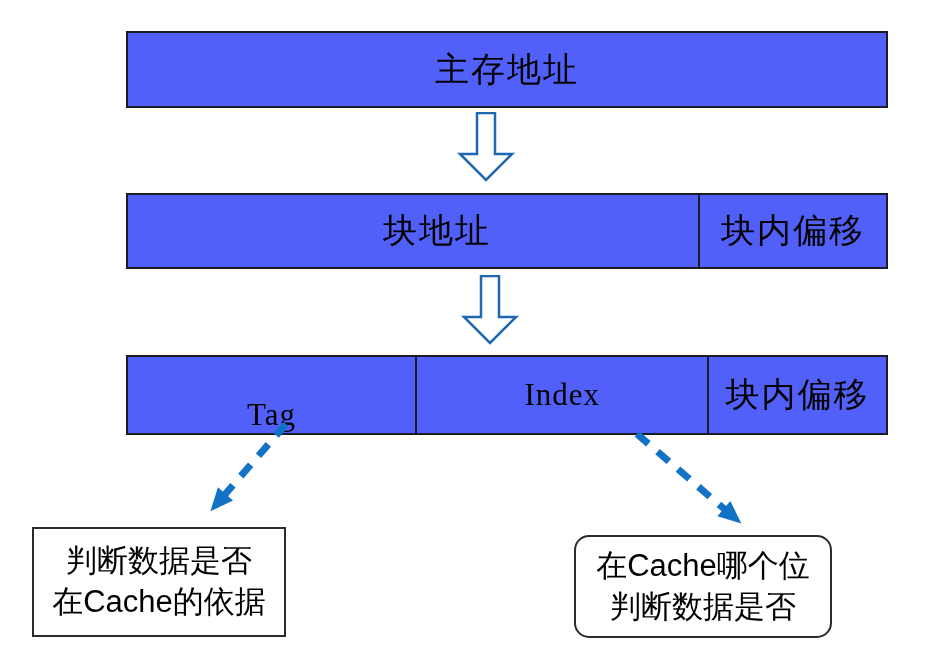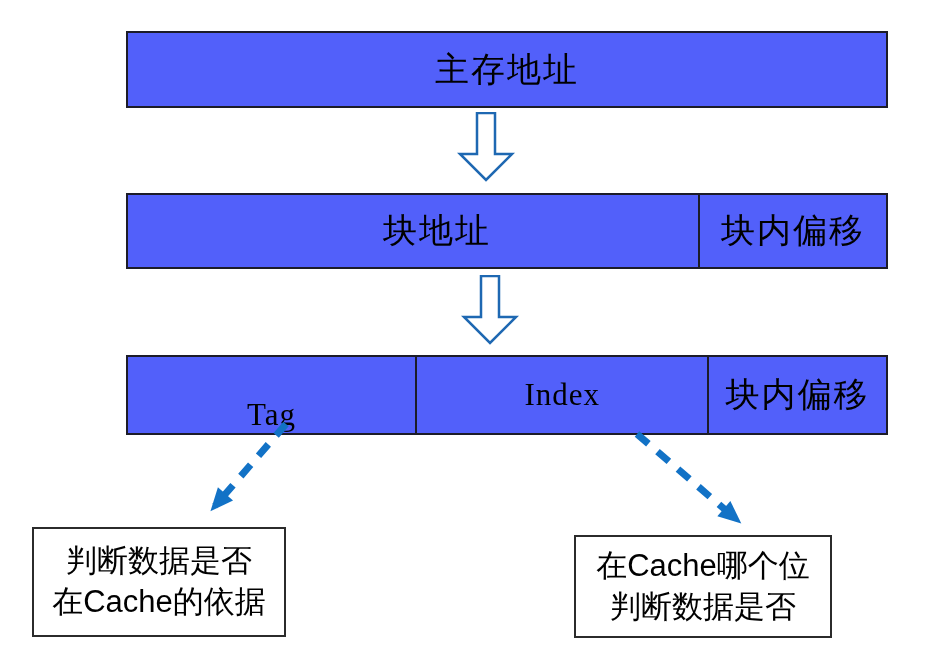--- a/index.html
+++ b/index.html
@@ -85,21 +85,21 @@
     flex-direction: column;
     align-items: center;
     justify-content: center;
     text-align: center;
     font-size: 31px;
     line-height: 1.32;
     color: var(--text, #000000);
     white-space: nowrap;
   }
   .note-left  { left: 32px;  top: 527px; width: 254px; height: 110px; }
-  .note-right { left: 574px; top: 535px; width: 258px; height: 103px; }
+  .note-right { left: 574px; top: 535px; width: 258px; height: 103px; border-radius: 15px; }
 </style>
 </head>
 <body>
 
 <div class="canvas">
 
   <div class="bar bar1">
     <div class="cell" style="width:100%">
       <span class="bar-label">主存地址</span>
     </div>

